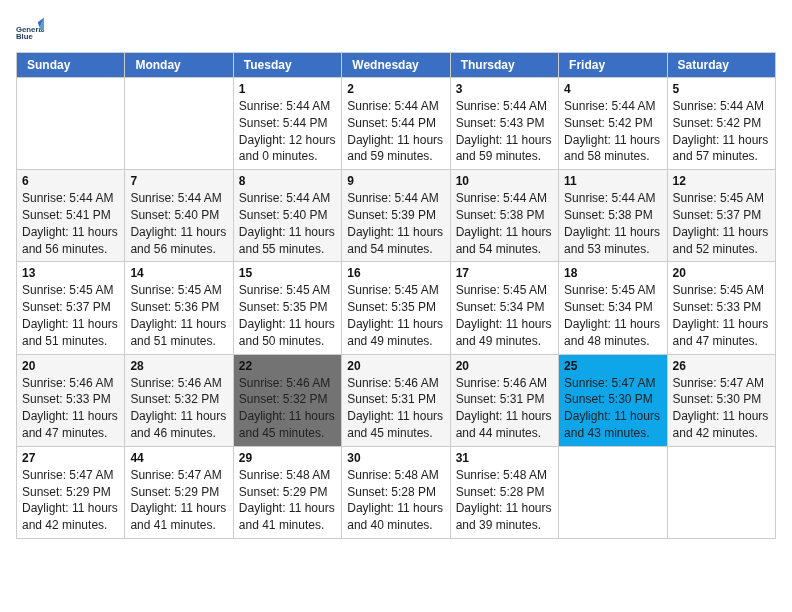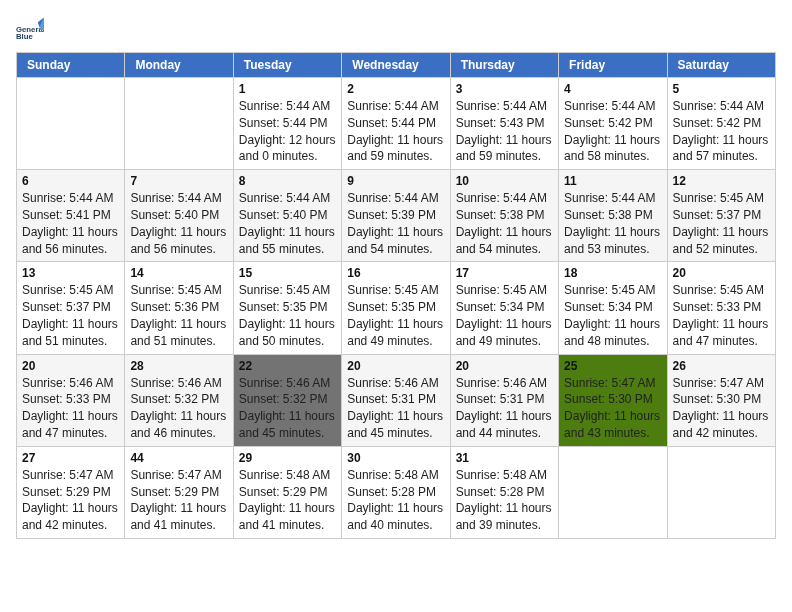--- a/index.html
+++ b/index.html
@@ -258,21 +258,21 @@
           <div class="day-info" style="white-space: pre-line;">Sunrise: 5:46 AM
 Sunset: 5:31 PM
 Daylight: 11 hours and 45 minutes.</div>
         </td>
         <td style="background: rgb(245, 245, 245);">
           <div class="day-num">20</div>
           <div class="day-info" style="white-space: pre-line;">Sunrise: 5:46 AM
 Sunset: 5:31 PM
 Daylight: 11 hours and 44 minutes.</div>
         </td>
-        <td style="background: #4d7c0f;">
+        <td style="background: #0ea5e9;">
           <div class="day-num">25</div>
           <div class="day-info" style="white-space: pre-line;">Sunrise: 5:47 AM
 Sunset: 5:30 PM
 Daylight: 11 hours and 43 minutes.</div>
         </td>
         <td style="background: rgb(245, 245, 245);">
           <div class="day-num">26</div>
           <div class="day-info" style="white-space: pre-line;">Sunrise: 5:47 AM
 Sunset: 5:30 PM
 Daylight: 11 hours and 42 minutes.</div>

